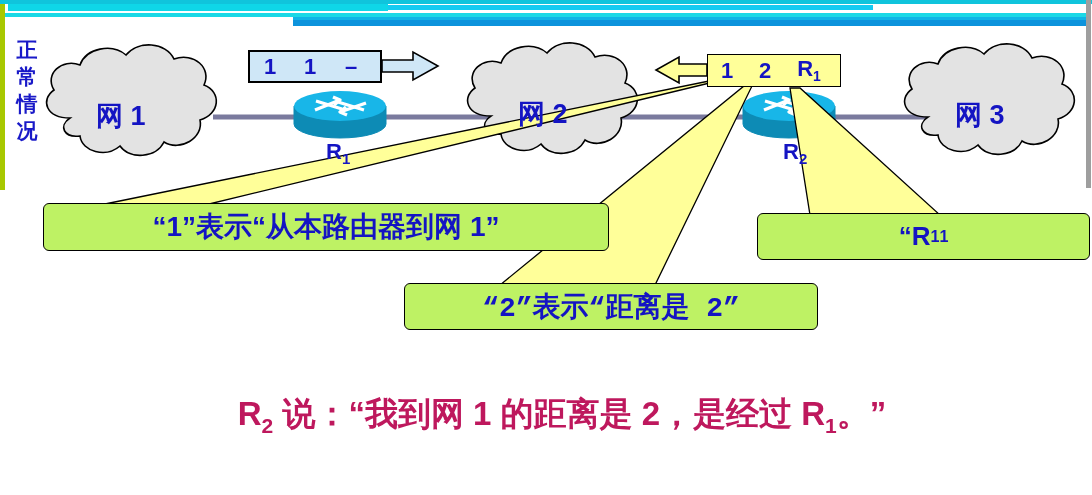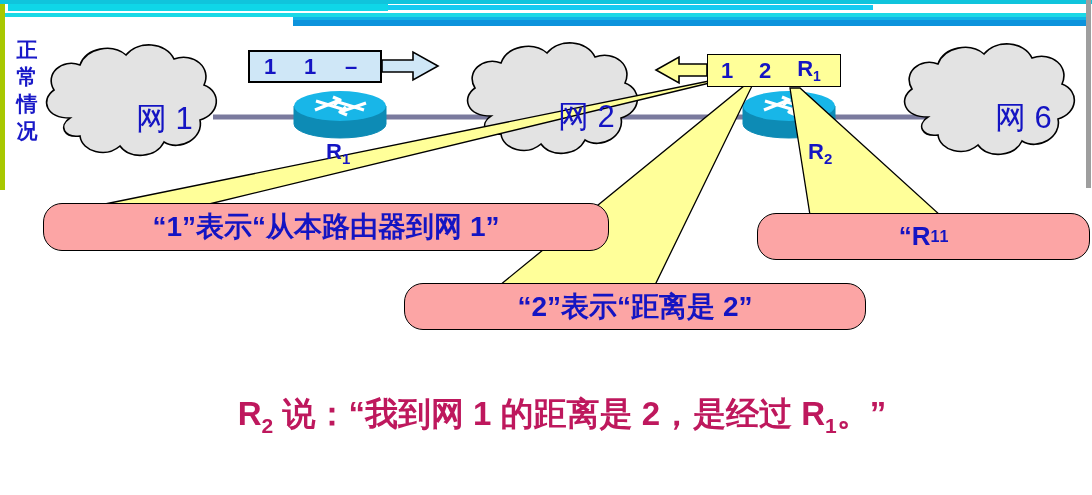--- a/index.html
+++ b/index.html
@@ -19,23 +19,22 @@
   
   #leftlabel{
     position:absolute;left:10px;top:36px;width:34px;
     color:#1919c8;font-weight:bold;font-size:21px;line-height:27px;
     text-align:center;letter-spacing:0;
   }
   #leftlabel div{display:block;}
 
   
   .cloudlabel{
-    position:absolute;color:#1414c3;font-weight:normal;font-size:31px;
+    position:absolute;color:#1414c3;font-weight:bold;font-size:27px;
     white-space:nowrap;
-    margin-left:40px;
   }
 
   
   .routerlabel{
     position:absolute;color:#1414c3;font-weight:bold;font-size:22px;
     white-space:nowrap;
   }
   .routerlabel sub{font-size:15px;}
 
   
@@ -50,30 +49,30 @@
     position:absolute;left:707px;top:54px;width:134px;height:33px;
     background:#ffff99;border:1px solid #000000;box-sizing:border-box;
     color:#1414c3;font-weight:bold;font-size:22px;
     display:flex;align-items:center;z-index:40;
   }
   #box2 .cell{display:inline-block;text-align:center;}
   #box2 sub{font-size:14px;}
 
   
   .balloon{
-    position:absolute;background:#fca5a5;border:1px solid #000;
-    border-radius:19px;box-sizing:border-box;
+    position:absolute;background:#bef264;border:1px solid #000;
+    border-radius:6px;box-sizing:border-box;
     color:#1414c3;font-weight:bold;
     display:flex;align-items:center;justify-content:center;
     white-space:nowrap;z-index:30;
   }
   .balloon sub{font-size:0.62em;}
 
   #bal1{left:43px;top:203px;width:566px;height:48px;font-size:28px;}
-  #bal2{left:404px;top:283px;width:462px;height:47px;font-size:28px;}
+  #bal2{left:404px;top:283px;width:414px;height:47px;font-size:28px;font-family:Liberation Mono, monospace;}
   #bal3{left:757px;top:213px;width:333px;height:47px;font-size:26px;}
 
   
   #caption{
     position:absolute;left:16px;top:392px;width:1092px;
     text-align:center;color:#be185d;font-weight:bold;font-size:33px;
     white-space:nowrap;
   }
   #caption sub{font-size:21px;}
 </style>
@@ -154,26 +153,26 @@
       <path d="M 707,64 L 679,64 L 679,57 L 656,70 L 679,83 L 679,76 L 707,76 Z" fill="#ffff99" stroke="#000000" stroke-width="1.6" stroke-linejoin="miter"></path>
     </g>
 
     <polygon points="714,80 722,80 205,205 100,205" fill="#ffff99" stroke="#000000" stroke-width="1.3"></polygon>
     <polygon points="744,86 752,86 655,285 500,285" fill="#ffff99" stroke="#000000" stroke-width="1.3"></polygon>
     <polygon points="790,88 800,88 940,215 810,215" fill="#ffff99" stroke="#000000" stroke-width="1.3"></polygon>
   </svg>
 
   <div class="cloudlabel" style="left:96px;top:98px;">网 1</div>
   <div class="cloudlabel" style="left:518px;top:96px;text-align:center;">网 2</div>
-  <div class="cloudlabel" style="left:955px;top:97px;">网 6</div>
+  <div class="cloudlabel" style="left:955px;top:97px;">网 3</div>
 
   <div class="routerlabel" style="left:326px;top:139px;">
     <span>R</span><sub>1</sub>
   </div>
-  <div class="routerlabel" style="left:808px;top:139px;">
+  <div class="routerlabel" style="left:783px;top:139px;">
     <span>R</span><sub>2</sub>
   </div>
 
   <div id="box1">
     <span class="cell" style="width:40px;">1</span>
     <span class="cell" style="width:40px;">1</span>
     <span class="cell" style="width:42px;">–</span>
   </div>
 
   <div id="box2">

